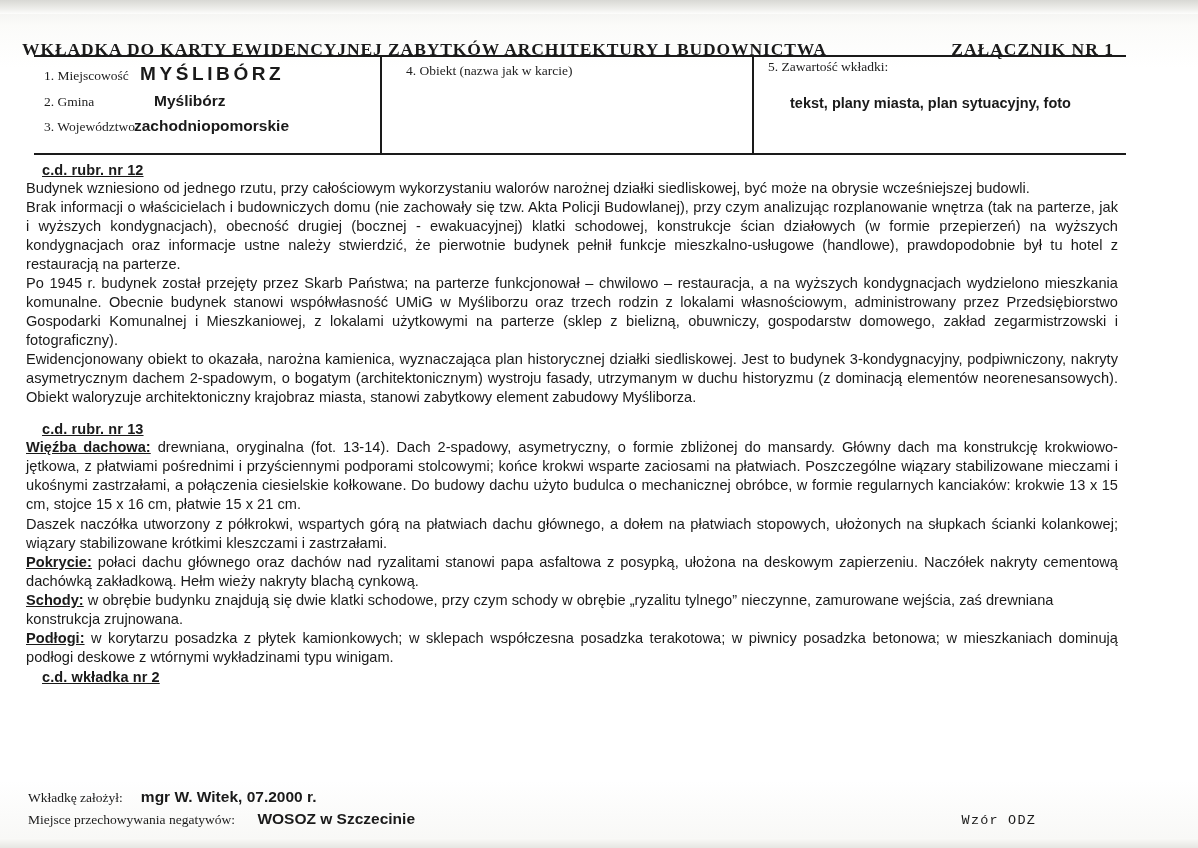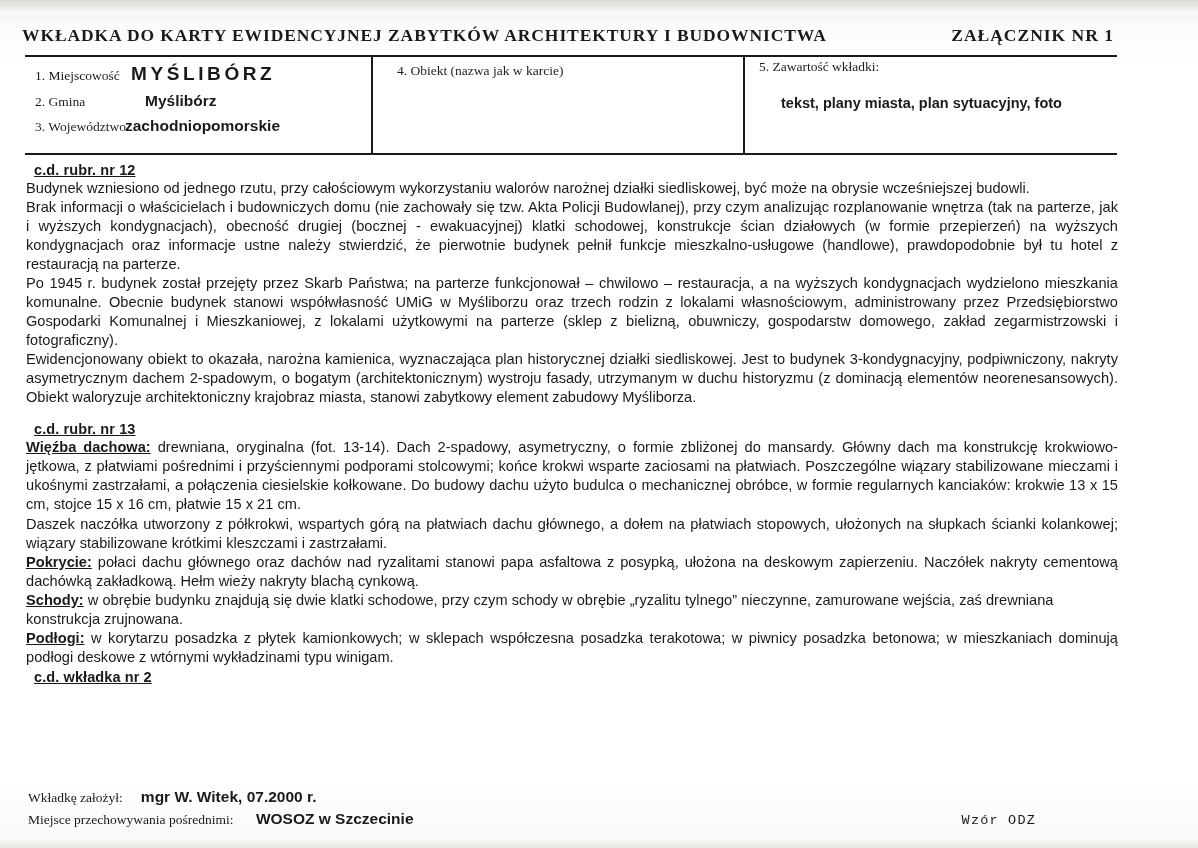--- a/index.html
+++ b/index.html
@@ -42,21 +42,21 @@
     position: absolute;
     left: 22px;
     top: 12px;
     width: 1096px;
     height: 822px;
   }
 
   
   .title-row {
     position: absolute;
-    left: 0; top: 4px;
+    left: 0; top: 18px;
     width: 1096px;
     height: 30px;
     display: flex;
     align-items: flex-end;
     justify-content: space-between;
   }
   .doc-title {
     font-family: "Liberation Serif", serif;
     font-weight: bold;
     font-size: 17.5px;
@@ -68,21 +68,21 @@
     font-weight: bold;
     font-size: 17.5px;
     letter-spacing: 1px;
     white-space: nowrap;
     padding-right: 4px;
   }
 
   
   .top-table {
     position: absolute;
-    left: 3px;
+    left: 12px;
     top: 43px;
     width: 1092px;
     height: 100px;
     border-top: 2.5px solid #1a1a1a;
     border-bottom: 2.5px solid #1a1a1a;
     box-sizing: border-box;
     display: flex;
   }
   .cell {
     box-sizing: border-box;
@@ -139,21 +139,21 @@
   .body {
     position: absolute;
     left: 4px;
     top: 150px;
     width: 1092px;
   }
   .sec-head {
     font-weight: bold;
     font-size: 14.5px;
     text-decoration: underline;
-    margin: 0 0 1px 8px;
+    margin: 0 0 1px 16px;
     letter-spacing: 0.1px;
   }
   p.para {
     margin: 0;
     font-size: 14.6px;
     line-height: 1.305;
     text-align: justify;
     text-justify: inter-word;
     letter-spacing: 0.02px;
   }
@@ -267,21 +267,21 @@
 
     </div>
 
     <div class="footer">
       <div class="foot-line">
         <span class="foot-lbl">Wkładkę założył:</span>
         <span class="foot-val">mgr W. Witek, 07.2000 r.</span>
       </div>
       <div class="foot-bottom">
         <div>
-          <span class="foot-lbl">Miejsce przechowywania pośrednimi:</span>
+          <span class="foot-lbl">Miejsce przechowywania negatywów:</span>
           <span class="foot-val">WOSOZ w Szczecinie</span>
         </div>
         <div class="wzor">Wzór   ODZ</div>
       </div>
     </div>
 
   </div>
 </div>
 
 </body></html>

